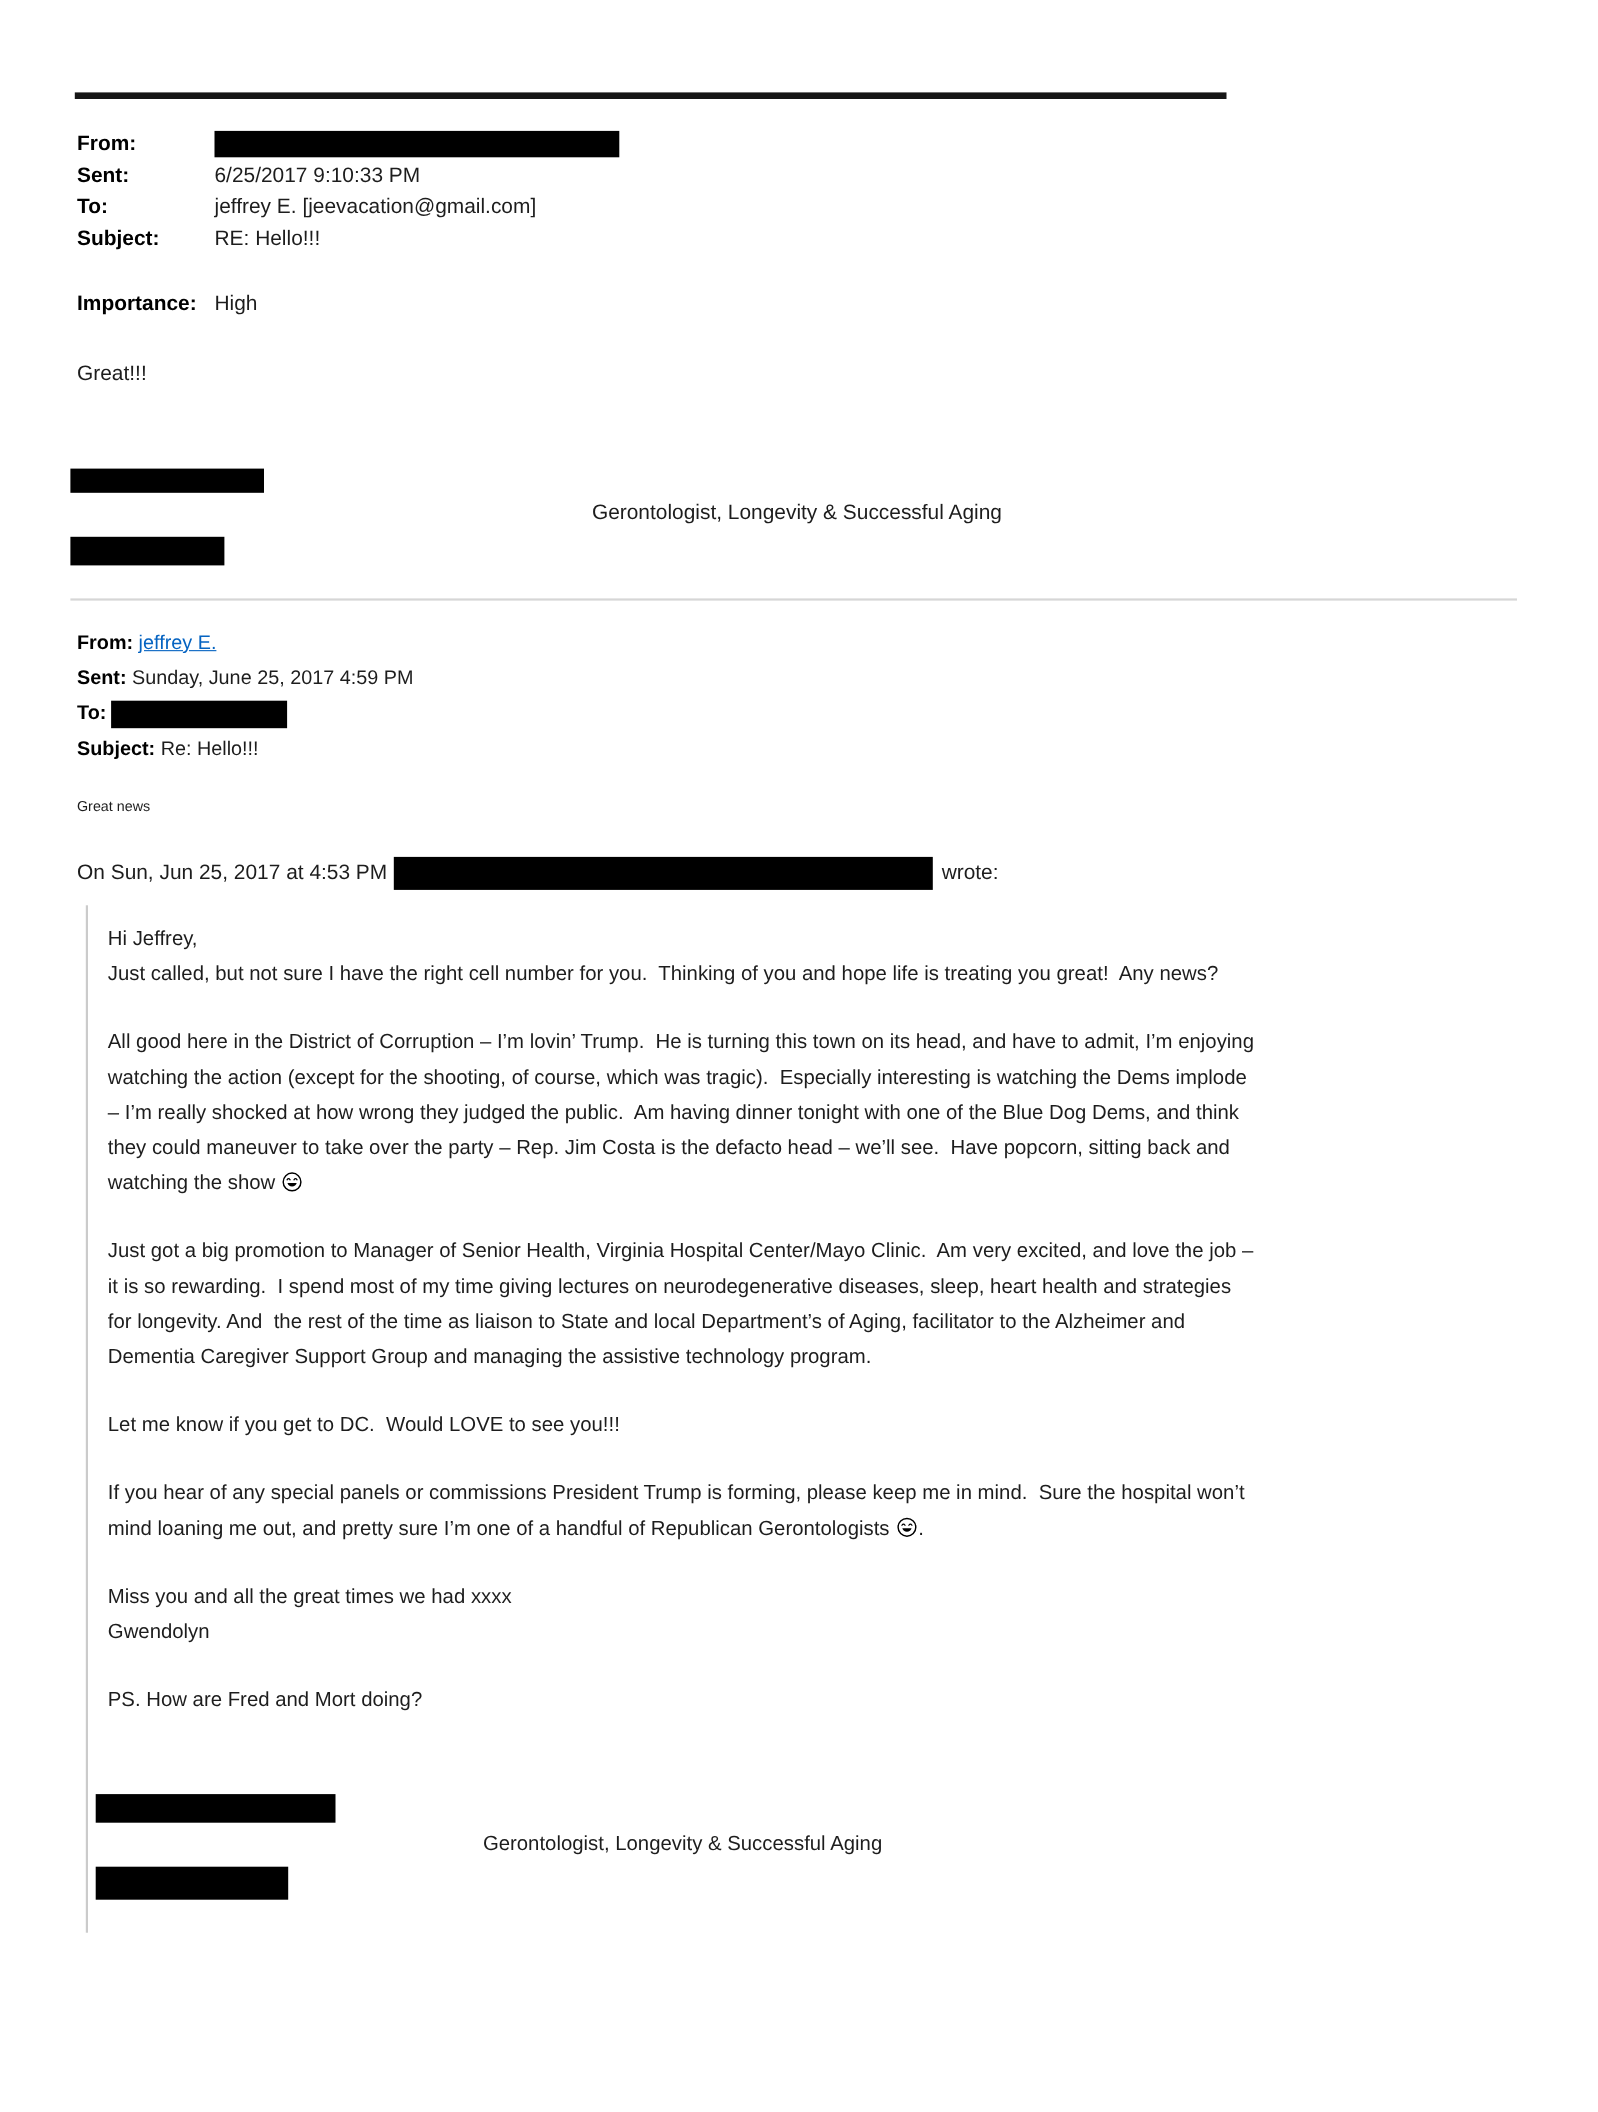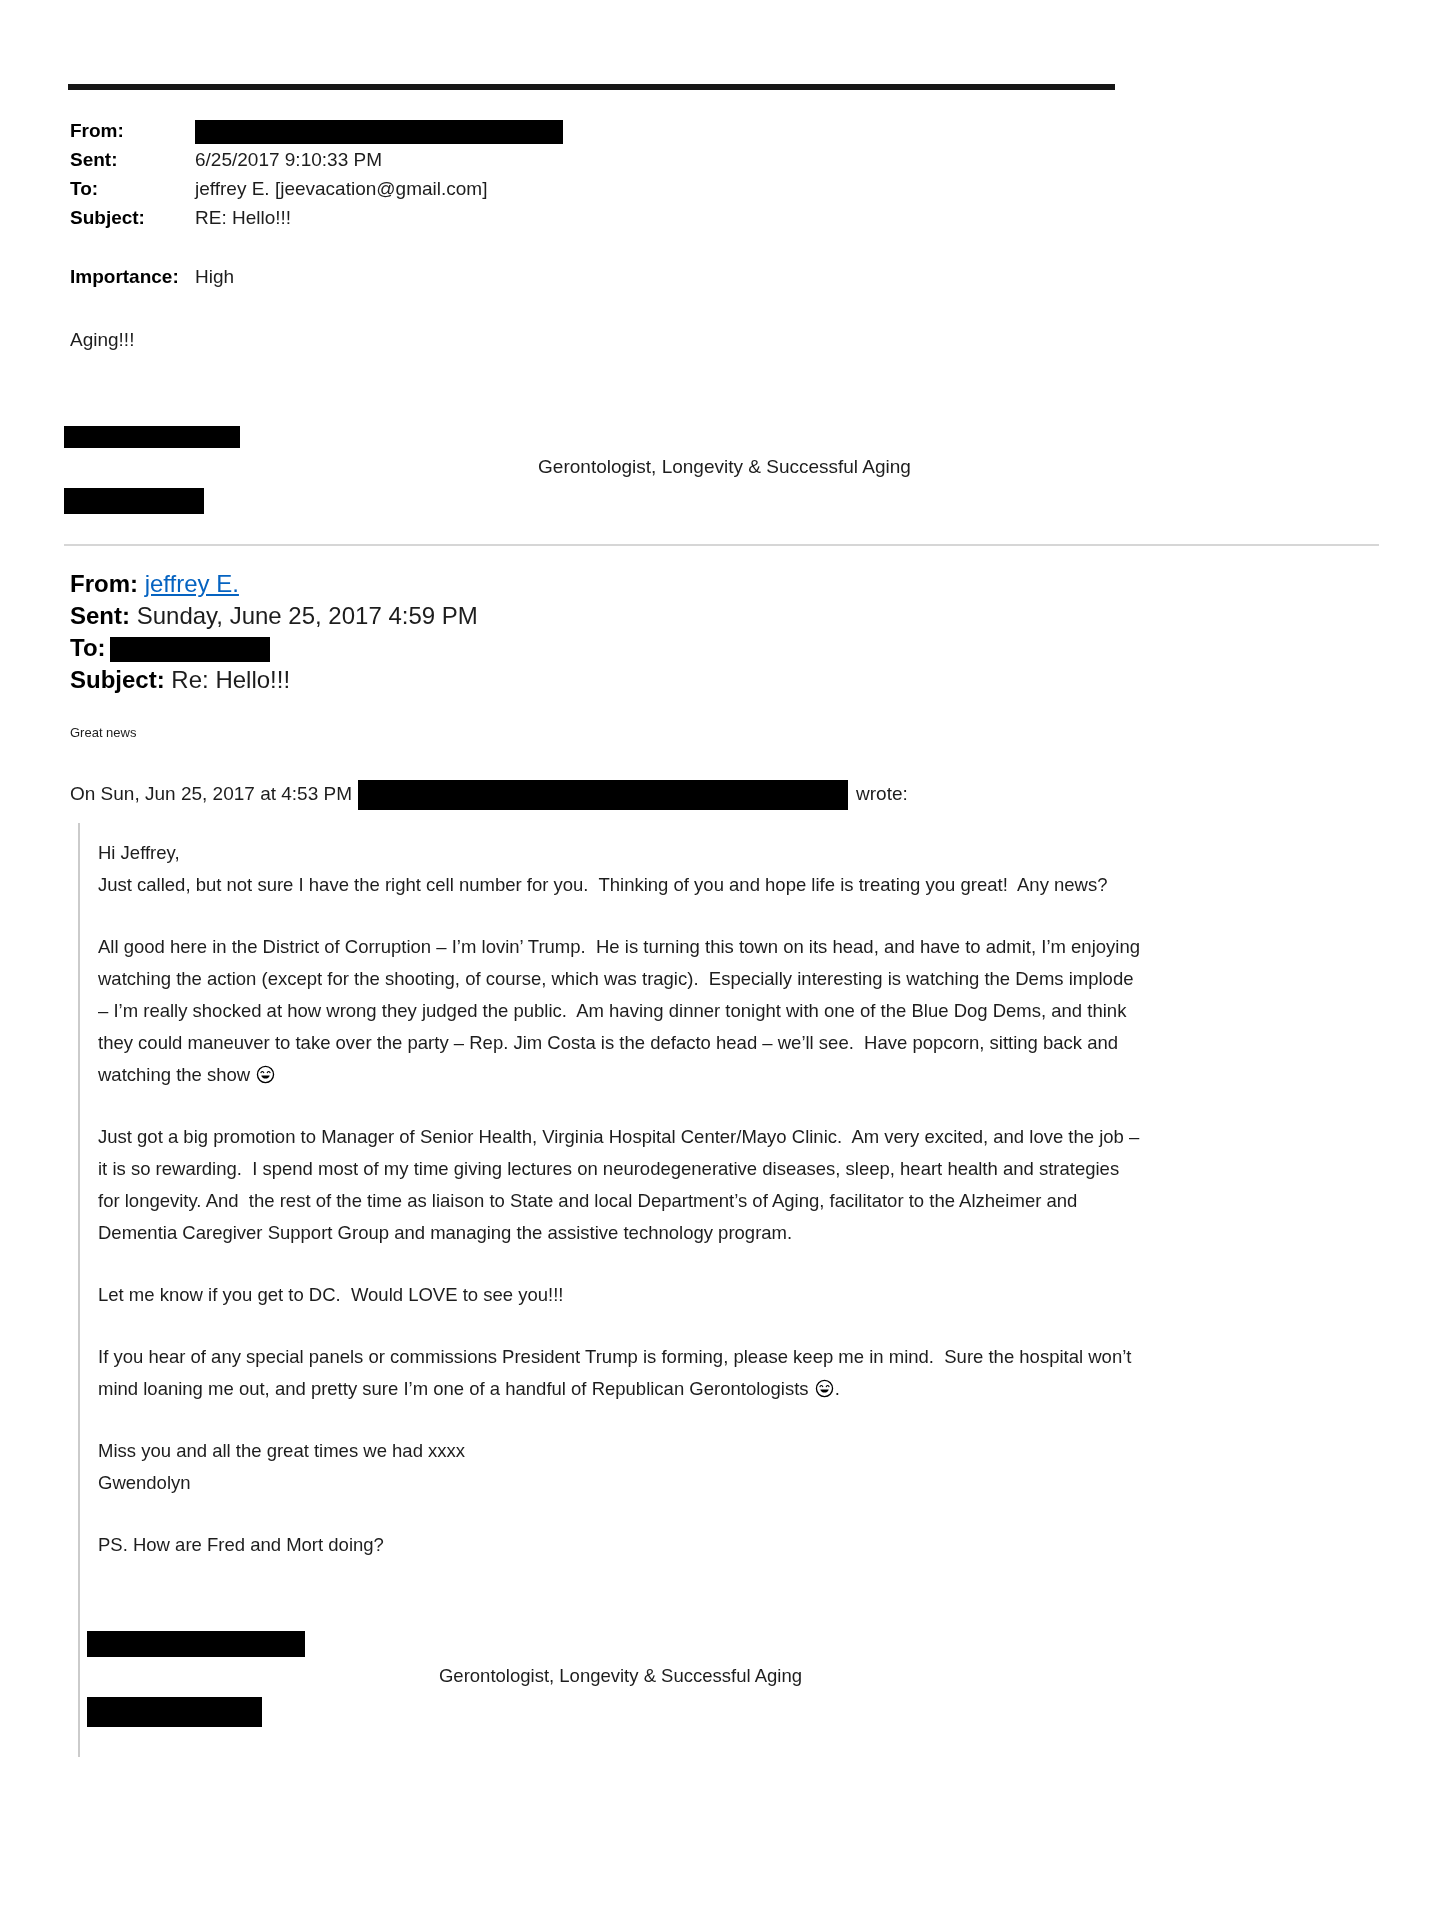--- a/index.html
+++ b/index.html
@@ -26,21 +26,21 @@
   
   .thanks{margin:34px 0 0 70px;font-size:19px;line-height:29px;}
   
   .sig-top{margin:72px 0 0 64px;}
   .r-sig1a{display:block;width:176px;height:22px;}
   .r-sig1b{display:block;width:140px;height:26px;margin-top:6px;}
   .sig-title{font-size:19px;line-height:30px;padding-left:6px;margin-top:4px;text-align:center;}
   
   .divider{margin:30px 0 0 64px;width:1360px;height:2px;background:#d6d6d6;}
   
-  .qhdr{margin:22px 0 0 70px;font-size:24px;line-height:32px;}
+  .qhdr{margin:22px 0 0 70px;font-size:18px;line-height:32px;}
   .qhdr b{color:#000;}
   .link{color:#0563c1;text-decoration:underline;cursor:pointer;}
   .r-to{width:160px;height:25px;vertical-align:middle;margin-left:4px;}
   .greatnews{margin:22px 0 0 70px;font-size:13px;line-height:29px;}
   .attribution{margin:30px 0 0 70px;font-size:19px;line-height:34px;}
   .r-onsun{width:490px;height:30px;vertical-align:middle;margin-left:6px;margin-right:8px;}
   
   .quote{
     margin:12px 0 0 78px;
     border-left:2px solid #cbcbcb;
@@ -84,21 +84,21 @@
     </div>
     <div class="hdr-row">
       <span class="hdr-label">Subject:</span><span>RE: Hello!!!</span>
     </div>
   </div>
 
   <div class="importance-row">
     <span class="hdr-label">Importance:</span><span>High</span>
   </div>
 
-  <p class="thanks">Aging!!!</p>
+  <p class="thanks">Great!!!</p>
 
   <div class="sig-top">
     <span class="redact r-sig1a"></span>
     <div class="sig-title">Gerontologist, Longevity &amp; Successful Aging</div>
     <span class="redact r-sig1b"></span>
   </div>
 
   <div class="divider"></div>
 
   <div class="qhdr">

